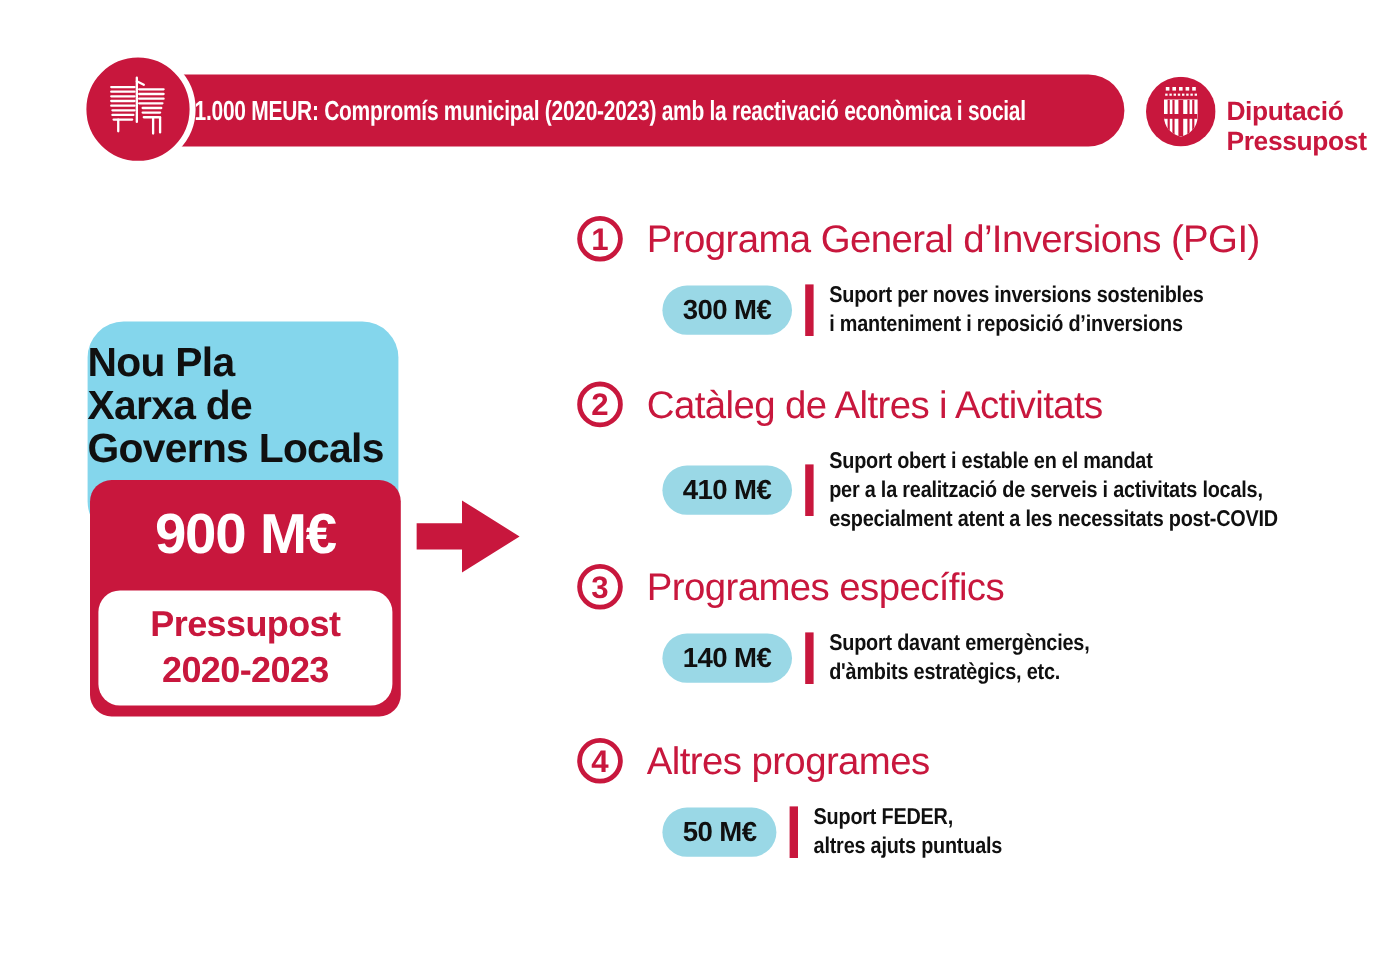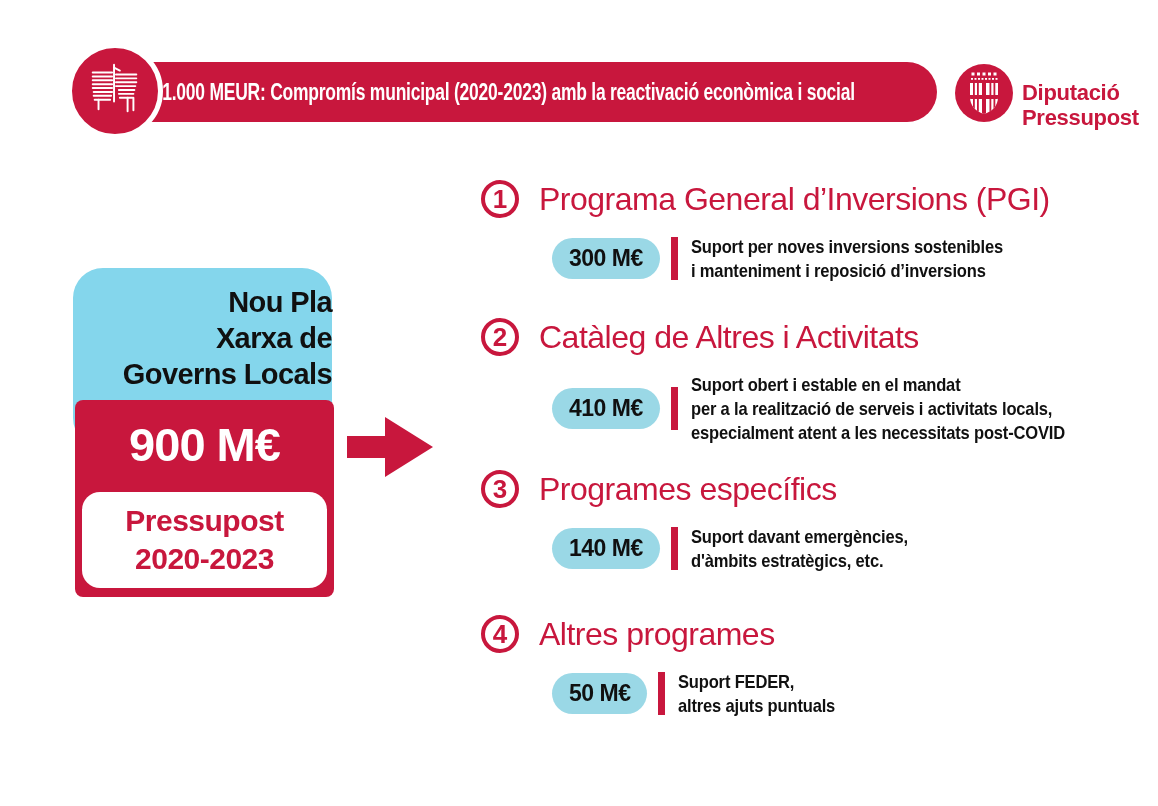--- a/index.html
+++ b/index.html
@@ -20,24 +20,24 @@
   .header-badge{position:absolute;left:67px;top:43px;width:96px;height:96px;background:var(--red);
     border:5px solid #ffffff;border-radius:50%;z-index:2;display:flex;align-items:center;justify-content:center;}
 
   .brand-circle{position:absolute;left:955px;top:64px;width:58px;height:58px;}
   .brand-text{position:absolute;left:1022px;top:80px;color:var(--red);font-weight:bold;
     font-size:22px;line-height:25px;letter-spacing:-0.3px;}
 
   
   .plan-card{position:absolute;left:73px;top:268px;width:261px;height:329px;}
   .card-top{position:absolute;left:0;top:0;width:259px;height:180px;background:var(--blue);border-radius:30px;}
-  .card-title{padding-top:16px;text-align:right;color:var(--ink);font-weight:bold;
-    font-size:29px;line-height:36px;letter-spacing:-0.6px;}
+  .card-title{padding-top:16px;text-align:left;color:var(--ink);font-weight:bold;
+    font-size:34px;line-height:36px;letter-spacing:-0.6px;}
   .card-title span{display:block;}
-  .card-red{position:absolute;left:2px;top:132px;width:259px;height:197px;background:var(--red);border-radius:8px;}
+  .card-red{position:absolute;left:2px;top:132px;width:259px;height:197px;background:var(--red);border-radius:18px;}
   .card-amount{text-align:center;color:#ffffff;font-weight:bold;font-size:47px;letter-spacing:-1px;margin-top:17px;}
   .card-white{position:absolute;left:7px;right:7px;top:92px;bottom:9px;background:#ffffff;border-radius:18px;
     display:flex;flex-direction:column;justify-content:center;}
   .card-footer span{display:block;text-align:center;color:var(--red);font-weight:bold;
     font-size:30px;line-height:38px;letter-spacing:-0.5px;}
 
   
   .arrow{position:absolute;left:347px;top:415px;width:100px;height:64px;}
 
   

